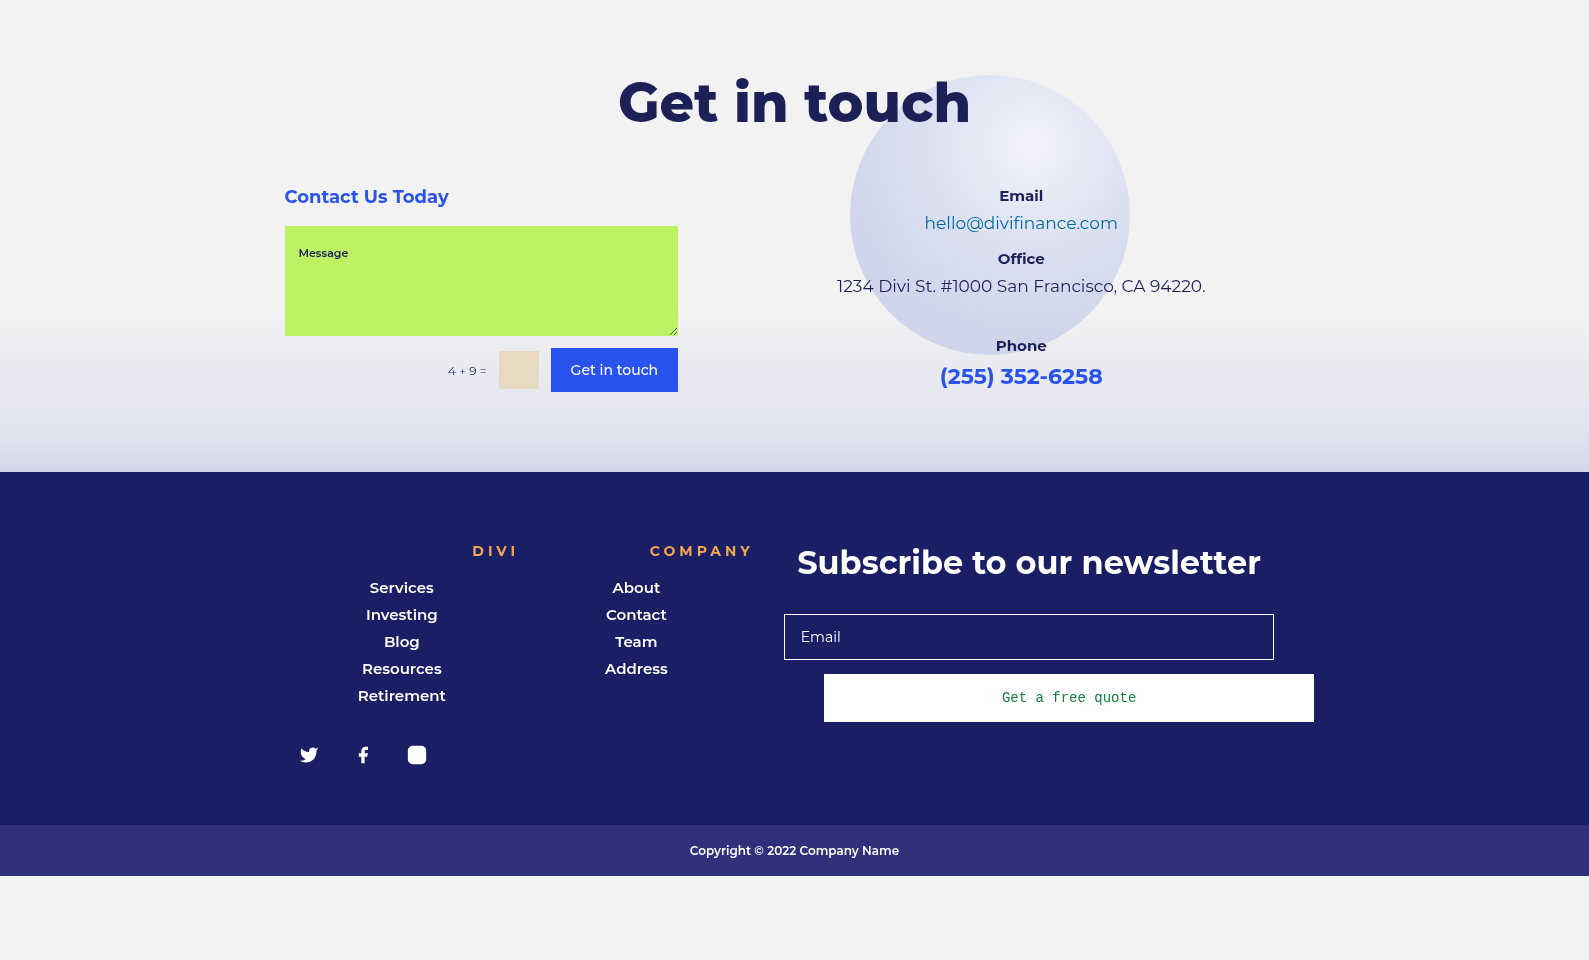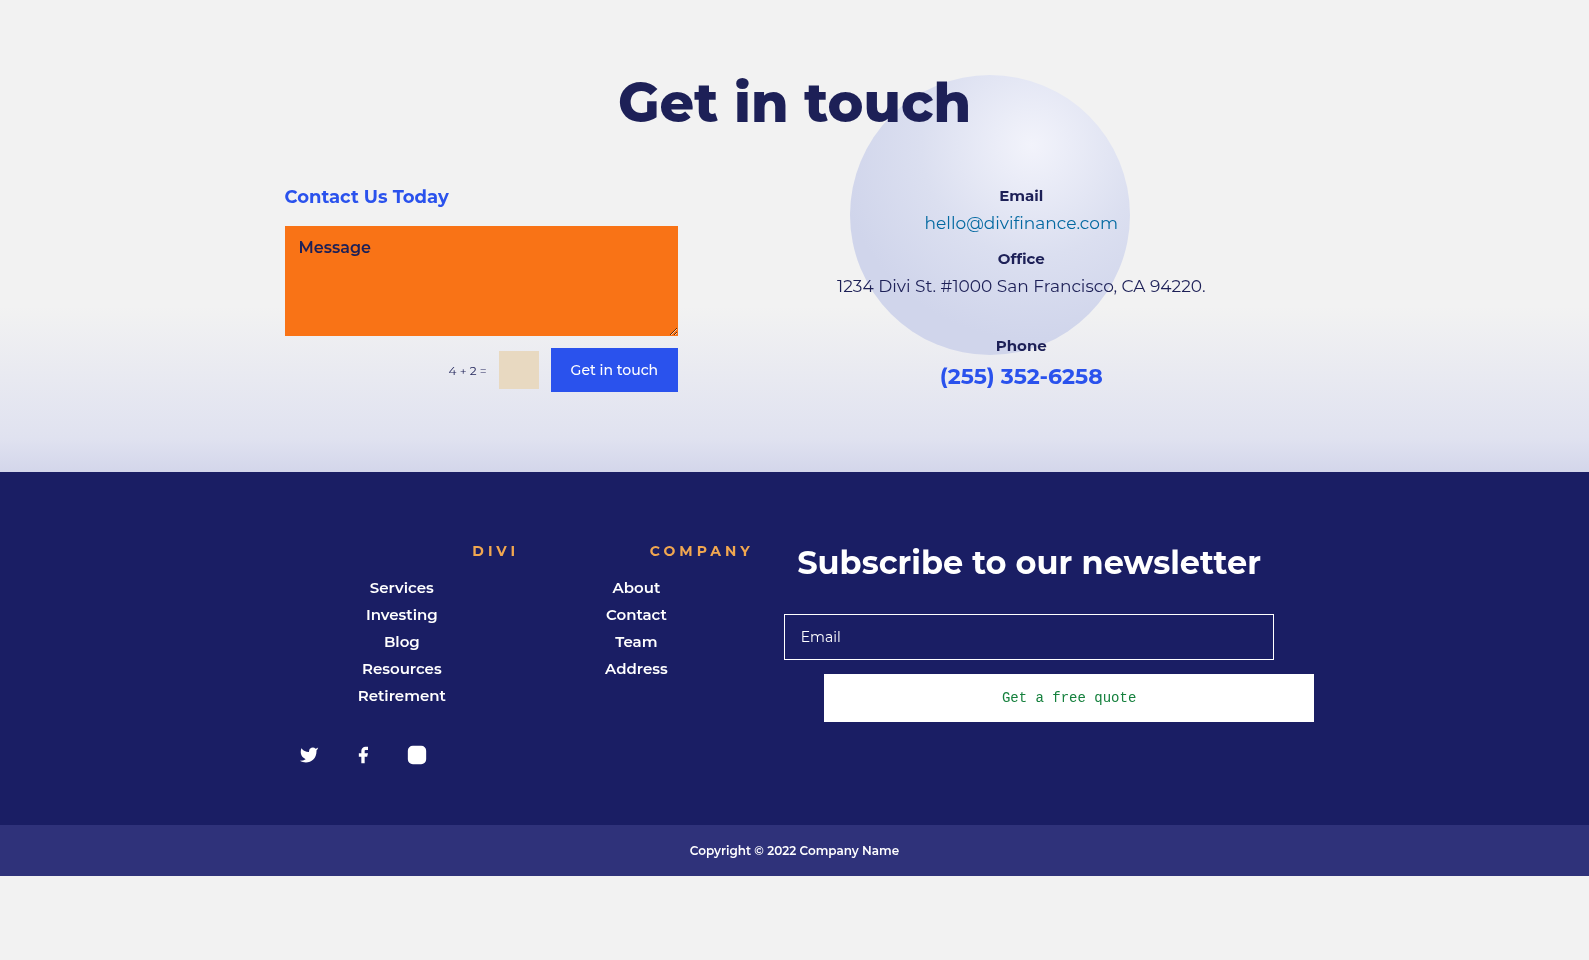--- a/index.html
+++ b/index.html
@@ -52,24 +52,24 @@
   border: none;
   padding: 12px 14px;
   font-size: 14px;
   font-weight: 600;
   color: #1d2057;
   font-family: inherit;
 }
 .form-top input::placeholder { color: #1d2057; opacity: 1; }
 textarea.msg {
   width: 100%;
-  background: #f97316;
-  border: none;
-  padding: 12px 14px;
-  font-size: 16px;
+  background: #bef264;
+  border: none;
+  padding: 20px 14px;
+  font-size: 11px;
   font-weight: 600;
   color: #1d2057;
   font-family: inherit;
   height: 110px;
   resize: vertical;
 }
 textarea.msg::placeholder { color: #1d2057; opacity: 1; }
 .captcha-row {
   display: flex;
   justify-content: flex-end;
@@ -198,21 +198,21 @@
 
 <div class="sphere"></div>
 
 <h1 class="main-title">Get in touch</h1>
 
 <div class="contact-row">
   <div class="form-col">
     <h3 class="contact-heading">Contact Us Today</h3>
     <textarea class="msg" placeholder="Message" style=""></textarea>
     <div class="captcha-row">
-      <span class="captcha-label">4 + 2 =</span>
+      <span class="captcha-label">4 + 9 =</span>
       <input type="text" class="captcha-input" style="">
       <button class="submit-btn">Get in touch</button>
     </div>
   </div>
   <div class="info-col">
     <div class="info-label">Email</div>
     <a href="#" class="email-link">hello@divifinance.com</a>
     <div class="info-label">Office</div>
     <div class="office-text">1234 Divi St. #1000 San Francisco, CA 94220.</div>
     <div class="info-label">Phone</div>

